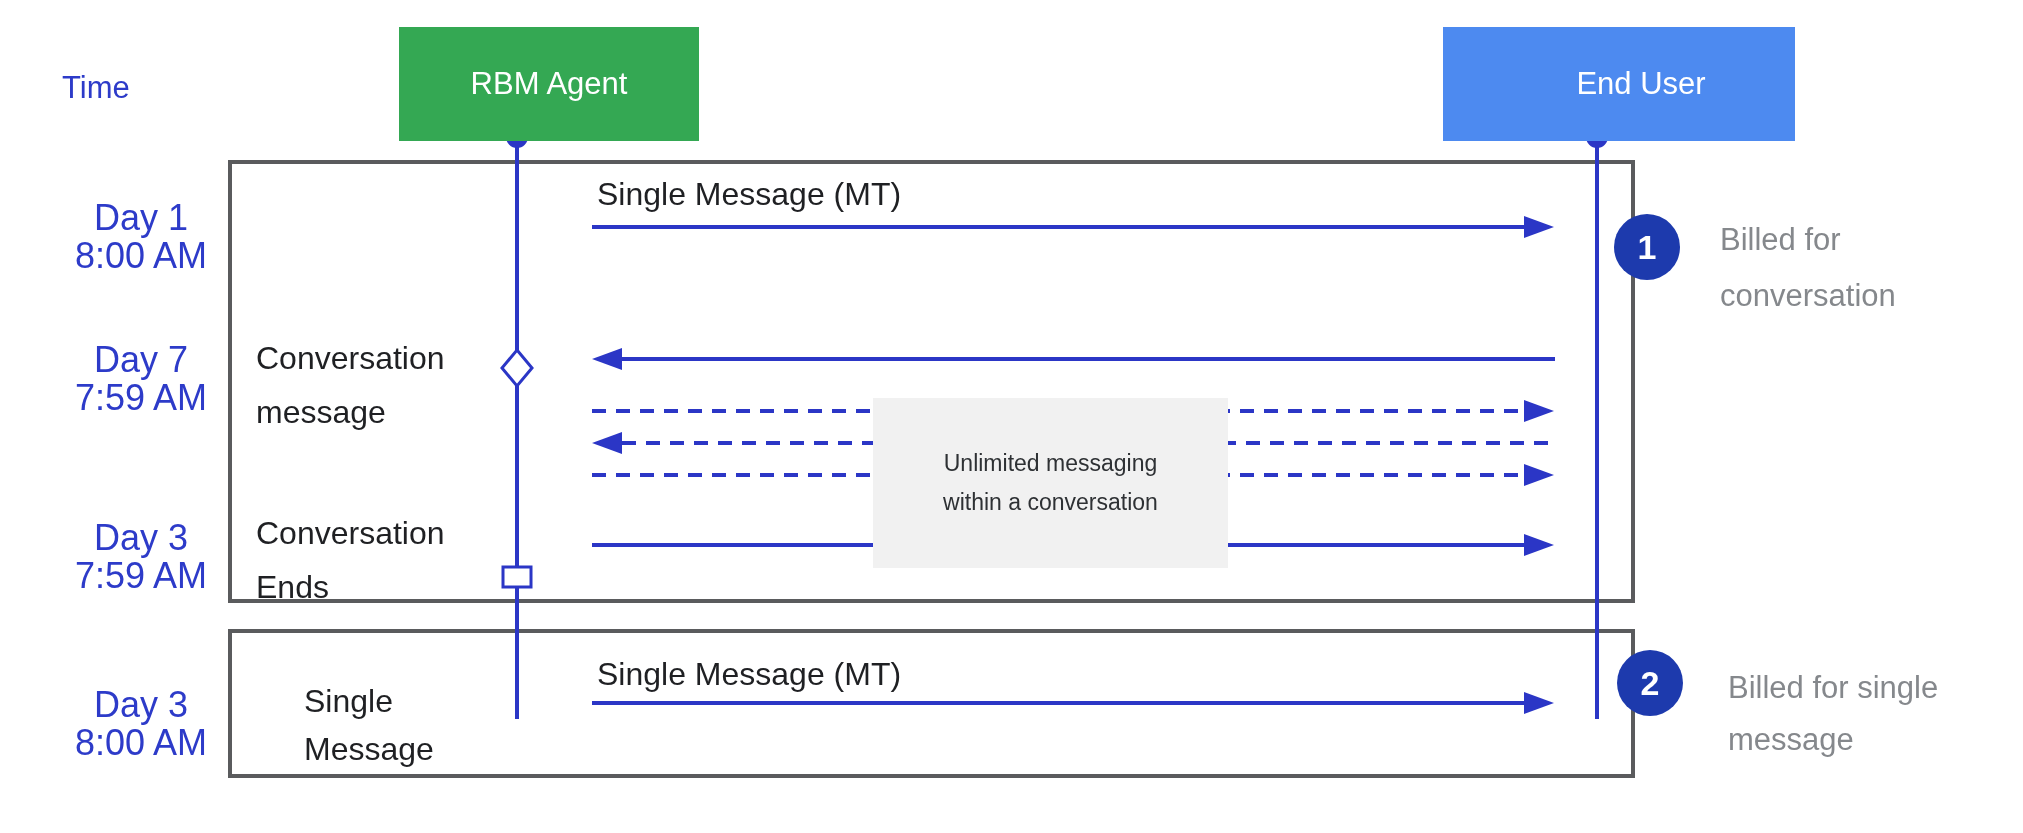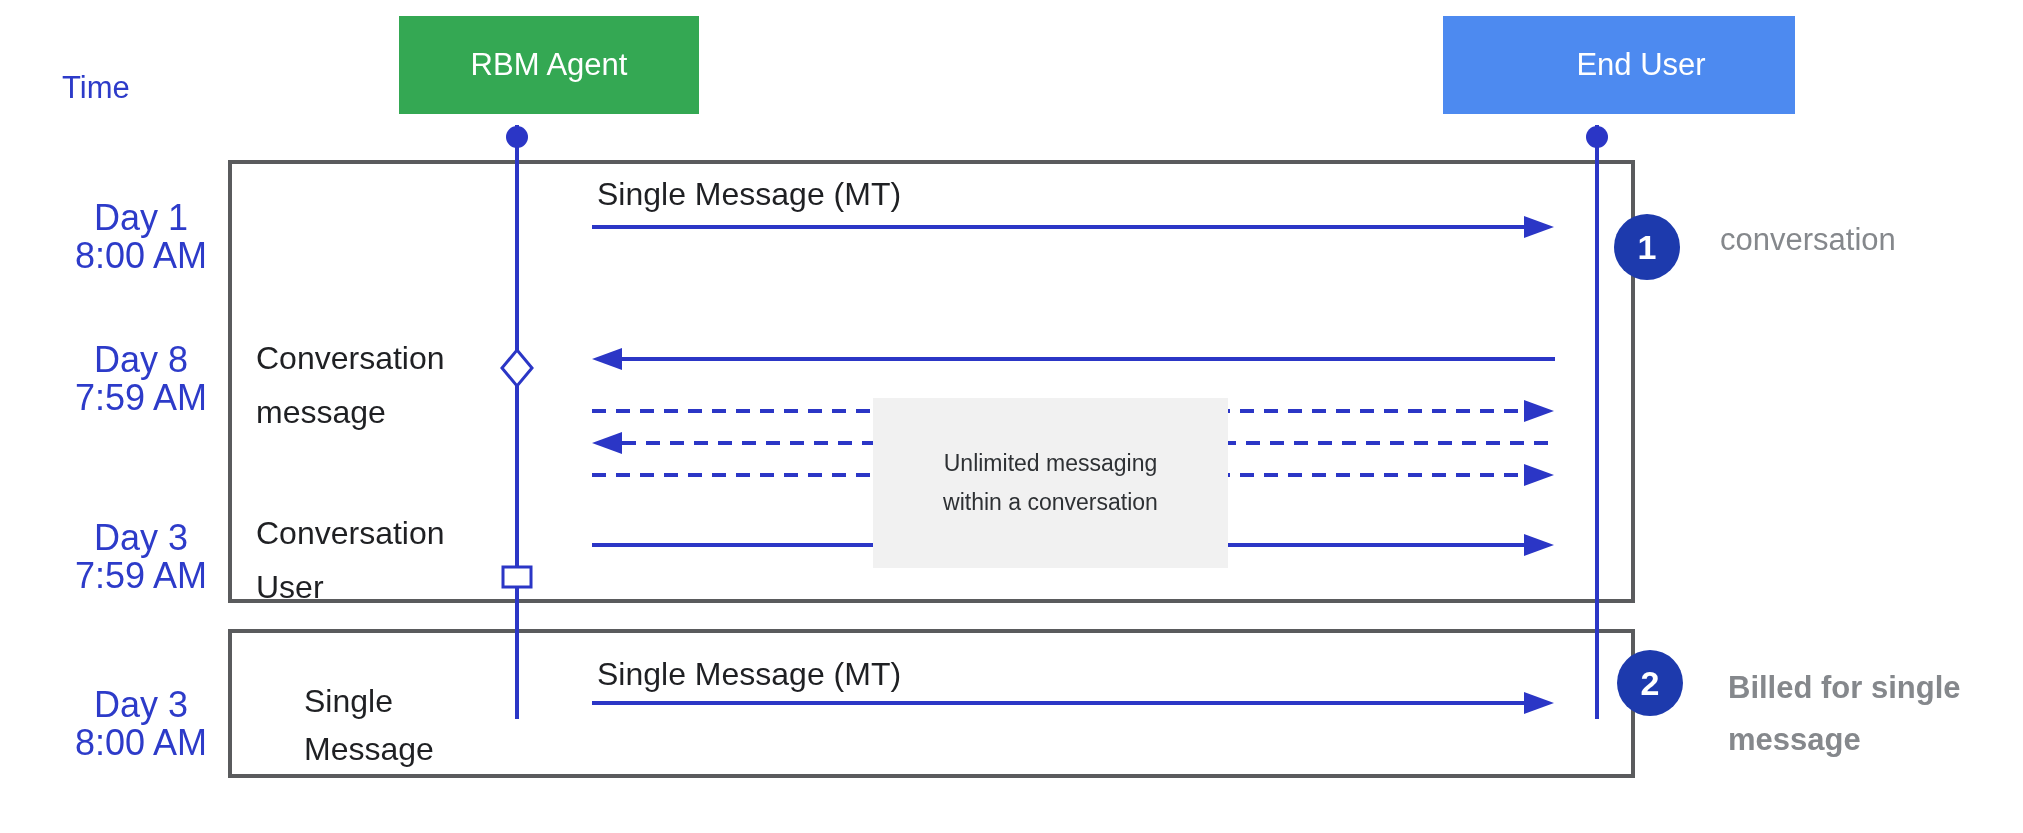--- a/index.html
+++ b/index.html
@@ -8,21 +8,21 @@
     font-family:"Liberation Sans","DejaVu Sans",sans-serif;overflow:hidden;
   }
   .abs{position:absolute;}
 
   
   .time-label{
     left:62px;top:70px;font-size:31px;color:var(--label-blue);
     z-index:3;
   }
   .actor-box{
-    top:16px;height:98px;display:flex;align-items:center;justify-content:center;
+    top:27px;height:114px;display:flex;align-items:center;justify-content:center;
     color:#ffffff;font-size:31px;z-index:2;
   }
   .actor-agent{left:399px;width:300px;background:var(--agent-green);}
   .actor-user{left:1443px;width:308px;background:var(--end-user-blue);padding-left:44px;}
 
   
   .frame{border:4px solid var(--border-gray);box-sizing:border-box;z-index:0;background:transparent;}
   .frame1{left:228px;top:160px;width:1407px;height:443px;}
   .frame2{left:228px;top:629px;width:1407px;height:149px;}
 
@@ -57,21 +57,21 @@
 
   
   .badge{
     width:66px;height:66px;border-radius:50%;background:var(--badge-blue);
     display:flex;align-items:center;justify-content:center;
     color:#ffffff;font-size:34px;font-weight:bold;z-index:4;
   }
   .badge-1{left:1614px;top:214px;} .badge-2{left:1617px;top:650px;}
   .caption{font-size:31px;color:var(--caption-gray);z-index:3;white-space:nowrap;}
   .caption-1{left:1720px;top:212px;line-height:56px;}
-  .caption-2{left:1728px;top:662px;line-height:52px;font-weight:bold;}
+  .caption-2{left:1728px;top:662px;line-height:52px;}
 </style>
 </head>
 <body>
 
 <div class="canvas">
 
   <div class="abs time-label">Time</div>
 
   <div class="abs actor-box actor-agent">
     <span>RBM Agent</span>
@@ -81,39 +81,39 @@
   </div>
 
   <div class="abs frame frame1"></div>
   <div class="abs frame frame2"></div>
 
   <div class="abs day-label day-1">
     <div>Day 1</div>
     <div>8:00 AM</div>
   </div>
   <div class="abs day-label day-2">
-    <div>Day 8</div>
+    <div>Day 7</div>
     <div>7:59 AM</div>
   </div>
   <div class="abs day-label day-3">
     <div>Day 3</div>
     <div>7:59 AM</div>
   </div>
   <div class="abs day-label day-4">
     <div>Day 3</div>
     <div>8:00 AM</div>
   </div>
 
   <div class="abs phase-label phase-starts">
     <div>Conversation</div>
     <div>message</div>
   </div>
   <div class="abs phase-label phase-ends">
     <div>Conversation</div>
-    <div>User</div>
+    <div>Ends</div>
   </div>
   <div class="abs phase-label phase-single">
     <div>Single</div>
     <div>Message</div>
   </div>
 
   <div class="abs msg-label msg-mt1">Single Message (MT)</div>
   <div class="abs msg-label msg-mt2">Single Message (MT)</div>
 
   <svg class="abs arrow-layer" width="2023" height="833" viewBox="0 0 2023 833" xmlns="http://www.w3.org/2000/svg">
@@ -165,20 +165,21 @@
 
   <div class="abs note-box">
     <div>Unlimited messaging</div>
     <div>within a conversation</div>
   </div>
 
   <div class="abs badge badge-1">
     <span>1</span>
   </div>
   <div class="abs caption caption-1">
+    <div>Billed for</div>
     <div>conversation</div>
   </div>
 
   <div class="abs badge badge-2">
     <span>2</span>
   </div>
   <div class="abs caption caption-2">
     <div>Billed for single</div>
     <div>message</div>
   </div>

